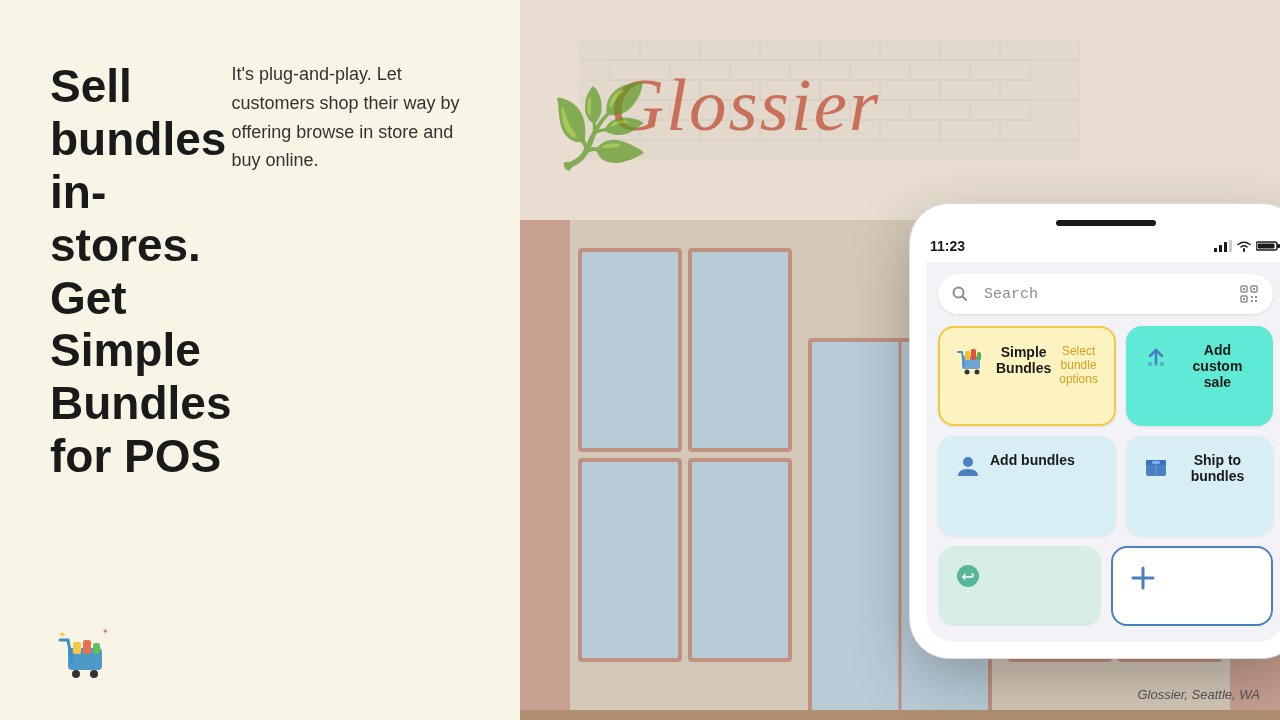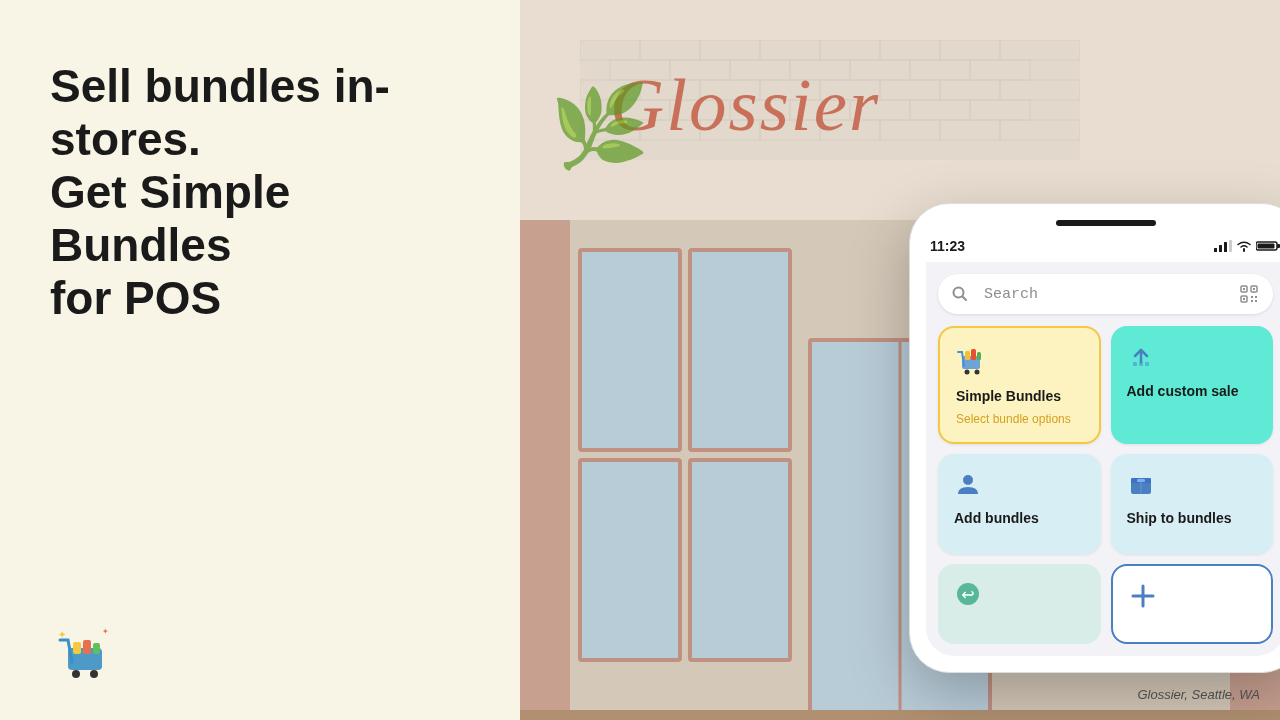--- a/index.html
+++ b/index.html
@@ -161,21 +161,21 @@
       display: grid;
       grid-template-columns: 1fr 1fr;
       gap: 10px;
     }
 
     .app-tile {
       background: #fff;
       border-radius: 16px;
       padding: 16px;
       display: flex;
-      flex-direction: column;
+      flex-direction: row;
       align-items: flex-start;
       gap: 8px;
       min-height: 100px;
       box-shadow: 0 1px 3px rgba(0,0,0,0.08);
       text-align: center;
     }
 
     .app-tile.highlighted {
       background: #fdf3c0;
       border: 2px solid #f5c842;
@@ -242,20 +242,21 @@
   </style>
 </head>
 <body>
 
 <div class="left-panel">
   <h1 class="headline">
     <span>Sell bundles in-stores.</span><br>
     <span>Get Simple Bundles</span><br>
     <span>for POS</span>
   </h1>
+  <p class="subtext">It's plug-and-play. Let customers shop their way by offering browse in store and buy online.</p>
 
   <div class="bottom-logo">
     <svg width="70" height="70" viewBox="0 0 70 70" xmlns="http://www.w3.org/2000/svg">
 
       <rect x="18" y="28" width="34" height="22" rx="4" fill="#3a8fc4" opacity="0.9"></rect>
 
       <path d="M10 20 L18 20 L22 42" stroke="#3a8fc4" stroke-width="3" fill="none" stroke-linecap="round"></path>
 
       <circle cx="26" cy="54" r="4" fill="#333"></circle>
       <circle cx="44" cy="54" r="4" fill="#333"></circle>

